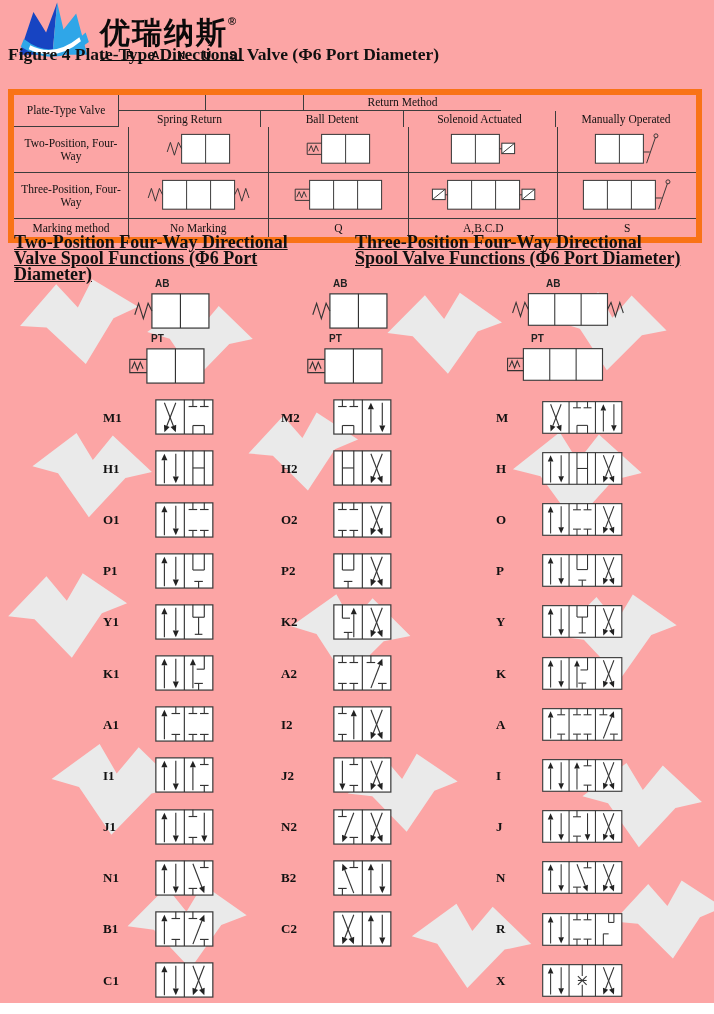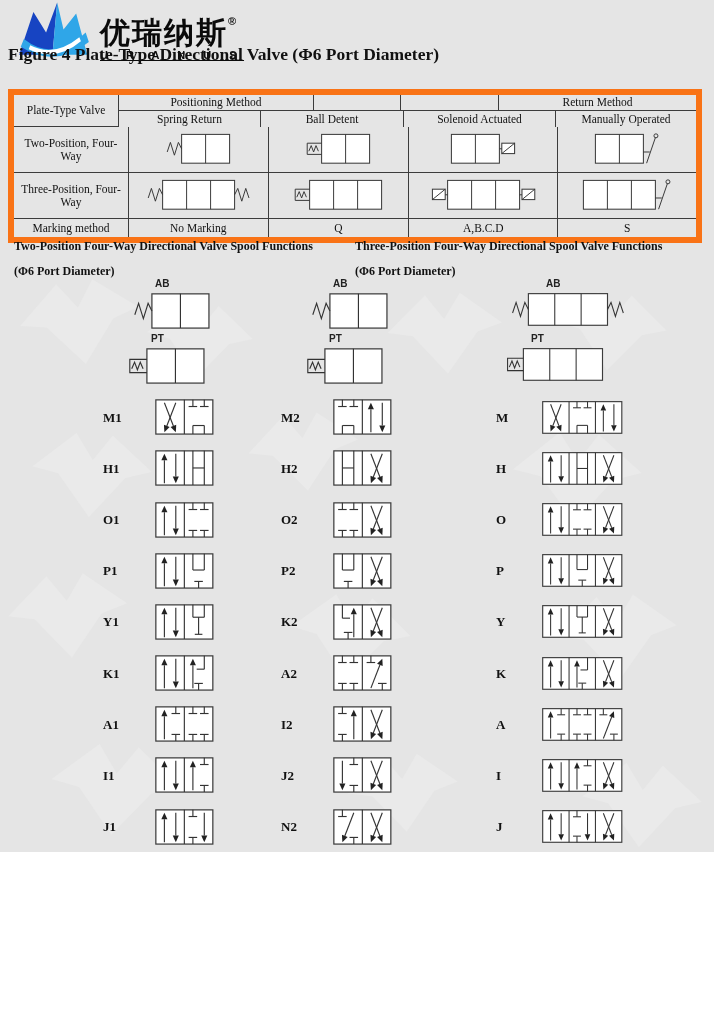--- a/index.html
+++ b/index.html
@@ -1,16 +1,16 @@
 <!DOCTYPE html>
 <html><head>
 <meta charset="utf-8">
 <style>
   html,body{margin:0;padding:0;background:#fff;}
-  .page{position:relative;width:714px;height:852px;background:#e5e5e5;overflow:hidden;
+  .page{position:relative;width:714px;height:1003px;background:#fca5a5;overflow:hidden;
         font-family:"Liberation Serif",serif;color:#111;}
   .wm{position:absolute;inset:0;z-index:0;}
   .fg{position:relative;z-index:1;}
   
   .brand{position:absolute;left:16px;top:2px;display:flex;align-items:flex-start;}
   .brandtext{margin-left:8px;margin-top:4px;}
   .cn{font-family:"Liberation Sans",sans-serif;font-weight:bold;font-size:30px;line-height:30px;letter-spacing:2px;color:#0a0a0a;}
   .reg{font-size:11px;vertical-align:18px;letter-spacing:0;}
   .en{font-family:"Liberation Sans",sans-serif;font-weight:bold;font-size:11px;letter-spacing:7.5px;margin-top:1px;color:#0a0a0a;text-decoration:underline;}
   h1.title{position:absolute;left:8px;top:44px;margin:0;font-size:17.5px;font-weight:bold;}
@@ -18,21 +18,21 @@
   .vtable{position:absolute;left:8px;top:89px;width:694px;border:6px solid #f97316;box-sizing:border-box;background:transparent;}
   .trow{display:flex;}
   .tc{box-sizing:border-box;border-right:1px solid #3c3c3c;border-bottom:1px solid #3c3c3c;
       display:flex;align-items:center;justify-content:center;text-align:center;
       font-size:11.5px;line-height:12.5px;padding:0 2px;}
   .tc:last-child{border-right:none;}
   .trow:last-child .tc{border-bottom:none;}
   .hdrblock{display:flex;flex-direction:column;flex:1;}
   .hdrblock .trow .tc{height:16px;}
   .sideL{width:117px;}
-  .sh{position:absolute;font-size:12px;font-weight:bold;line-height:25px;}
+  .sh{position:absolute;font-size:18px;font-weight:bold;line-height:16px;text-decoration:underline;}
   .sh.left{left:14px;top:234px;width:300px;}
   .sh.right{left:355px;top:234px;width:330px;}
   
   .spool-col{position:absolute;top:276px;}
   .abpt-label{font-family:"Liberation Sans",sans-serif;font-weight:bold;font-size:10px;height:15px;line-height:15px;color:#222;}
   .abpt-diag{height:40px;}
   .srow{display:flex;align-items:center;height:51.2px;}
   .slabel{display:inline-block;font-weight:bold;font-size:13px;padding-left:8px;color:#111;}
   .c12 .slabel{width:38px;}
   .c3 .slabel{width:32px;}
@@ -114,21 +114,20 @@
       </div>
     </div>
 
     <h1 class="title">Figure 4 Plate-Type Directional Valve (Φ6 Port Diameter)</h1>
 
     <div class="vtable">
       <div class="trow" style="height:32px;">
         <div class="tc sideL" style="height:32px;">Plate-Type Valve</div>
         <div class="hdrblock">
           <div class="trow">
-            <div class="tc" style="width:195px;">Positioning Method</div>
             <div class="tc" style="width:87px;"></div>
             <div class="tc" style="width:98px;"></div>
             <div class="tc" style="width:197px;">Return Method</div>
           </div>
           <div class="trow">
             <div class="tc" style="width:142px;">Spring Return</div>
             <div class="tc" style="width:143px;">Ball Detent</div>
             <div class="tc" style="width:152px;">Solenoid Actuated</div>
             <div class="tc" style="width:140px;">Manually Operated</div>
           </div>

